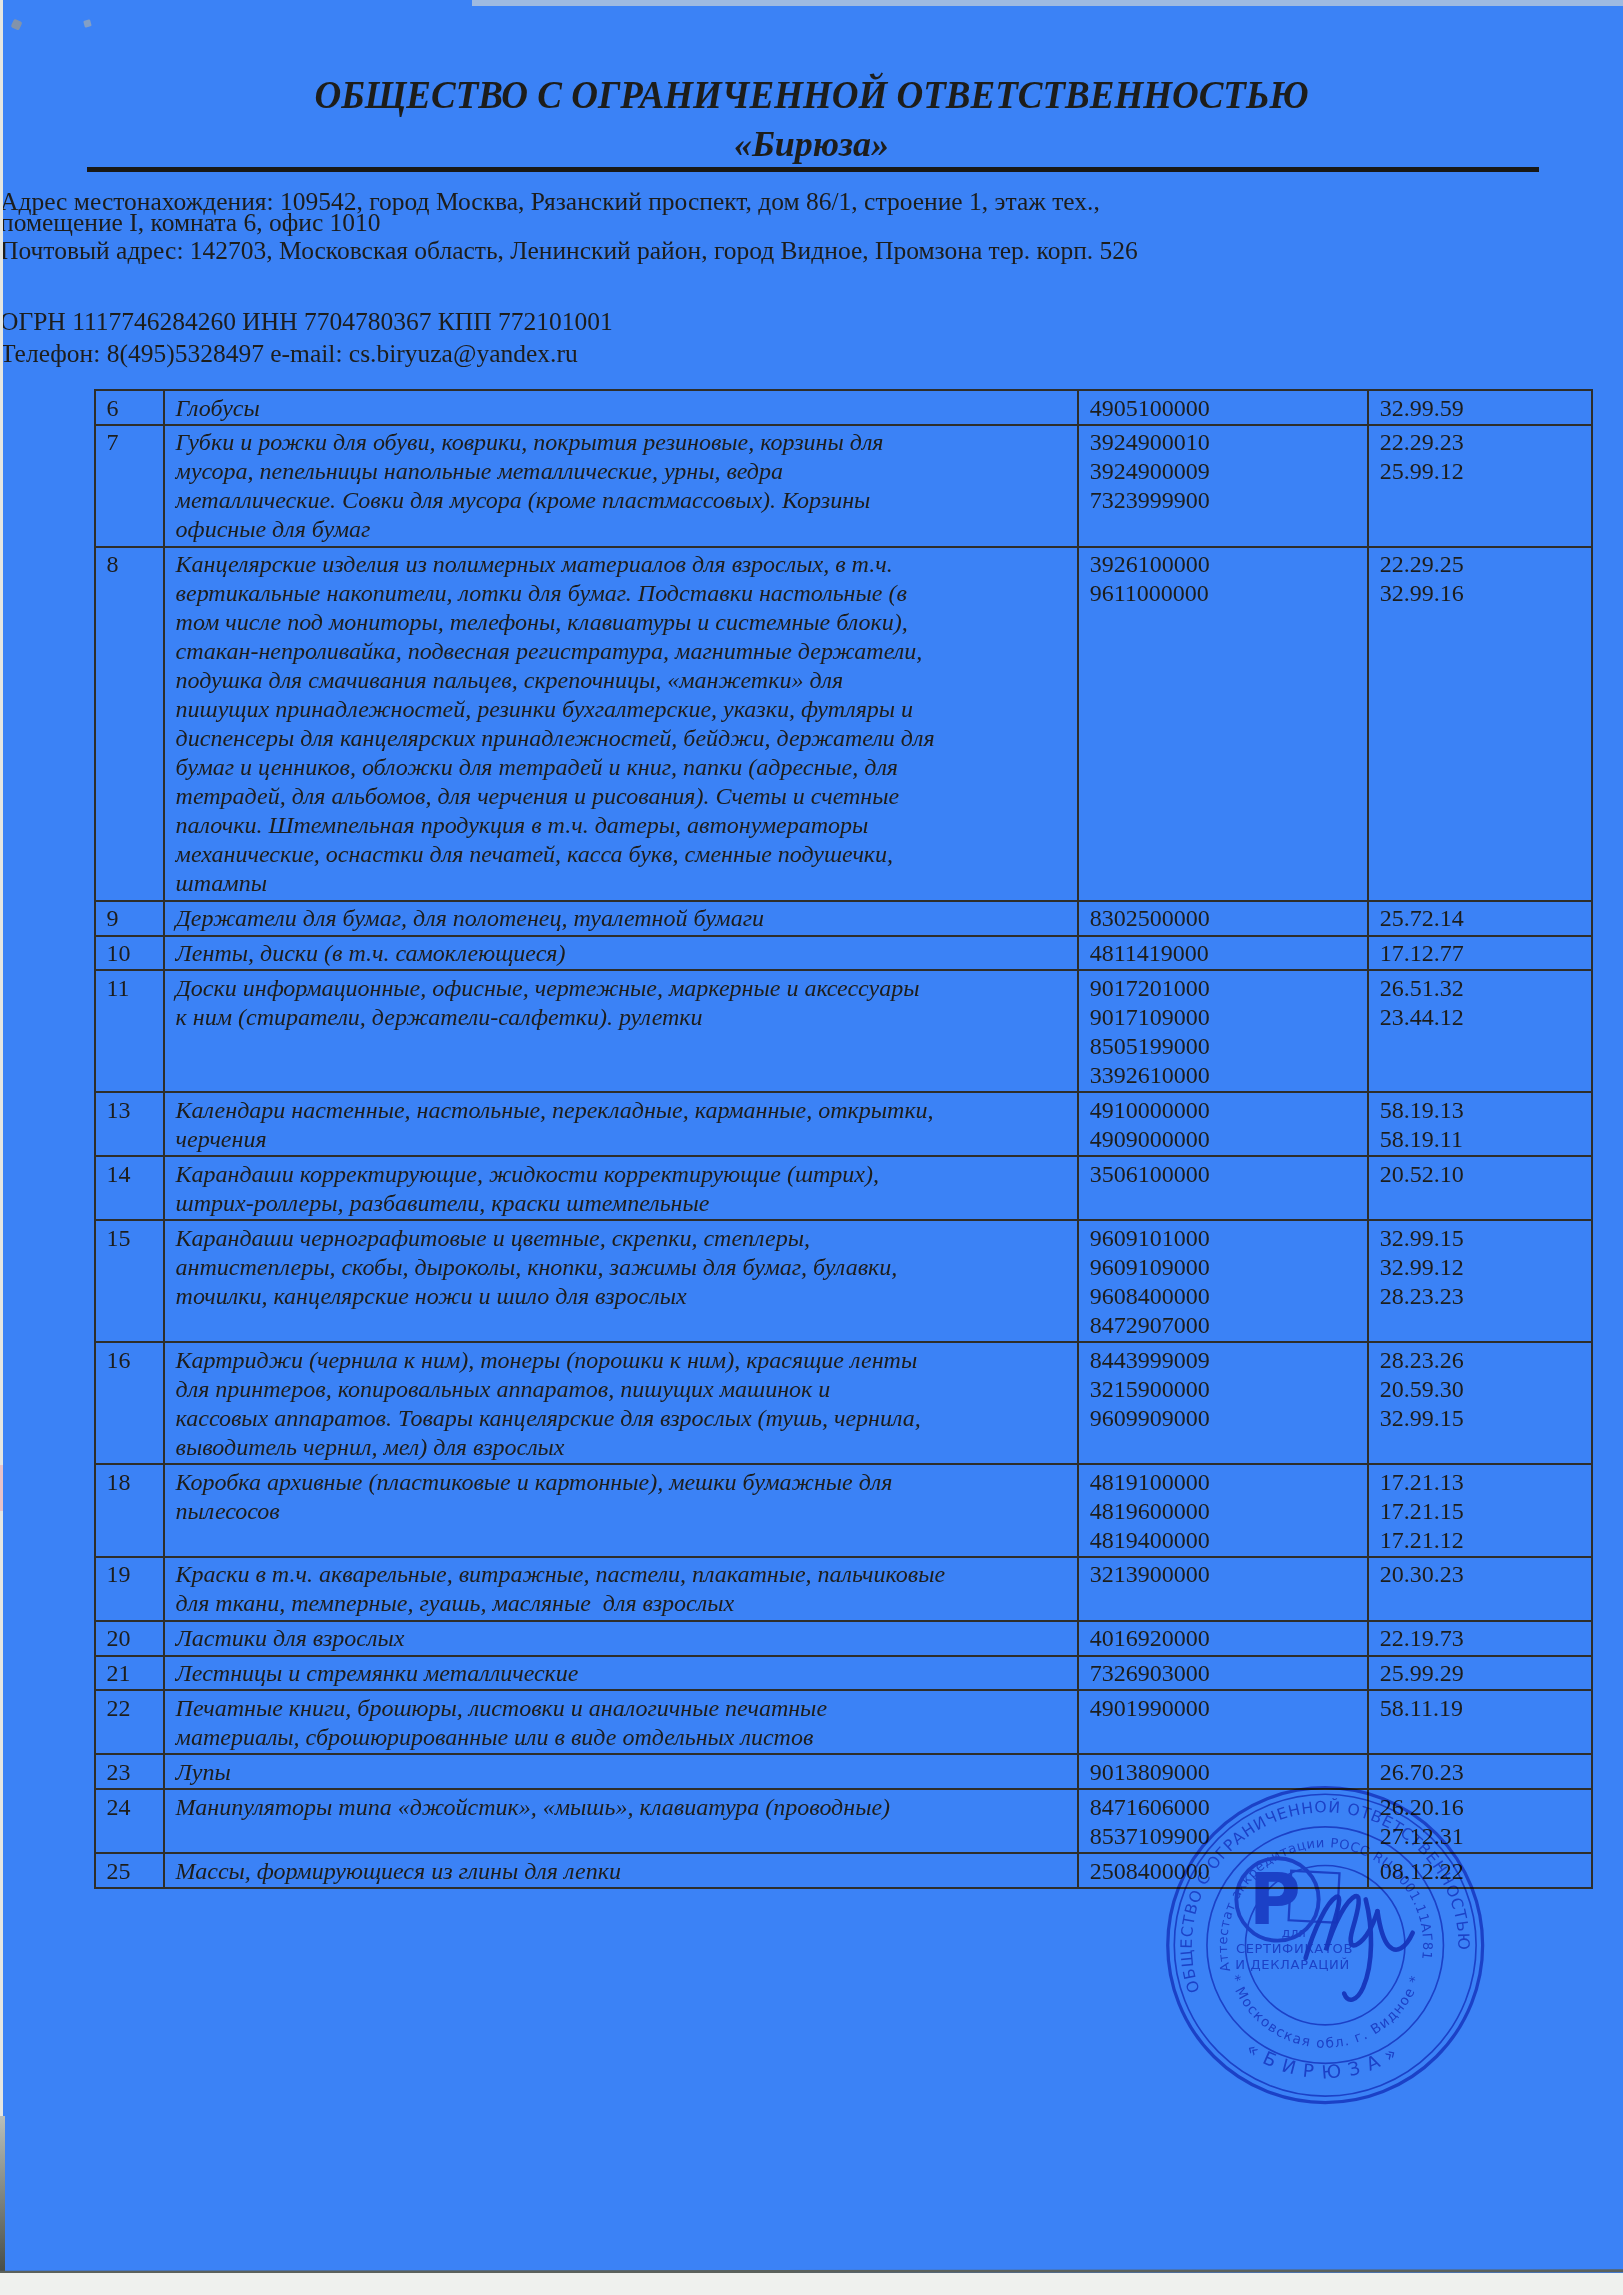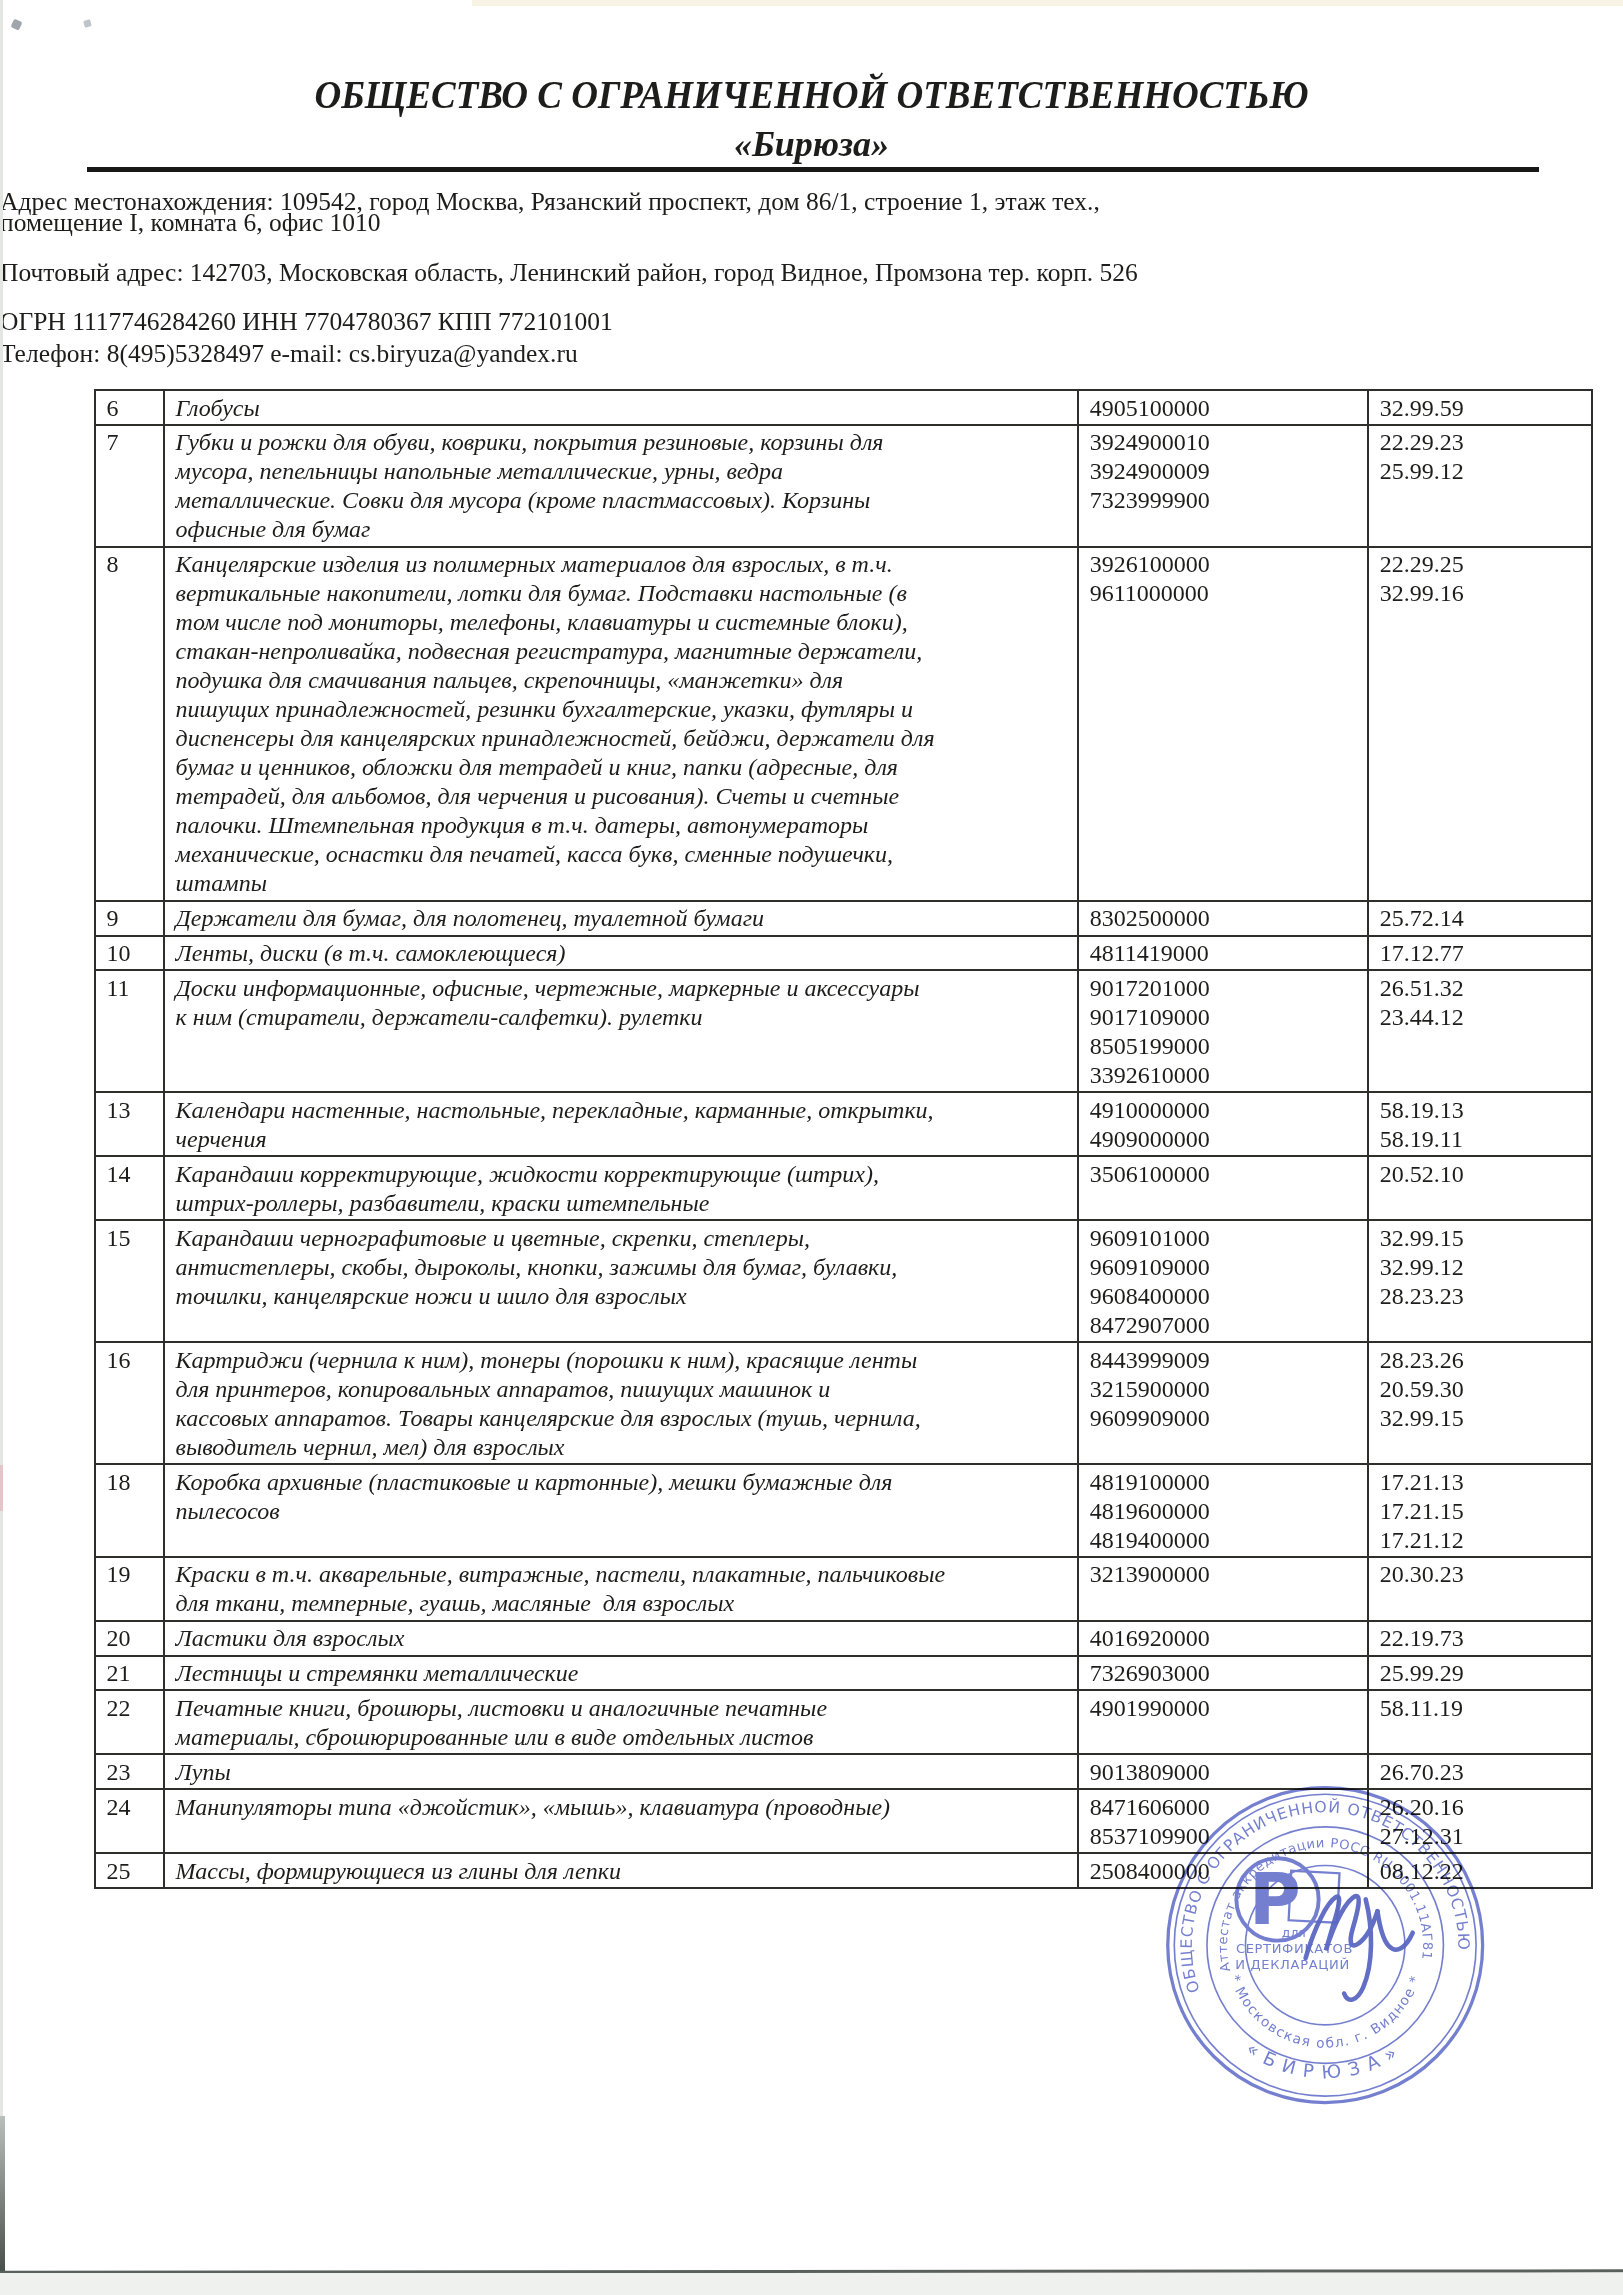--- a/index.html
+++ b/index.html
@@ -4,41 +4,41 @@
 <style>
   html,body{margin:0;padding:0;}
   body{
     width:1623px;height:2295px;
     background:#e9ebe8;
     font-family:"Liberation Serif", serif;
     color:#1d1d1b;
   }
   .page{
     position:relative;width:1623px;height:2295px;
-    background:#ffffff;overflow:hidden;
+    background:#3b82f6;overflow:hidden;
   }
   
   .title1{
     position:absolute;top:73px;left:0;width:1623px;
     text-align:center;font-size:37px;font-weight:bold;font-style:italic;
     letter-spacing:0px;transform:scaleY(1.08);
   }
   .title2{
     position:absolute;top:123px;left:0;width:1623px;
     text-align:center;font-size:36px;font-weight:bold;font-style:italic;
   }
   .rule{
     position:absolute;top:167px;left:87px;width:1452px;height:4.6px;
     background:#181816;
   }
   .hline{
     position:absolute;left:0;width:1587px;text-align:left;
     font-size:25.5px;line-height:30px;white-space:pre;
   }
-  .addr1{top:187px}.addr2{top:208px}.addr3{top:258px}
+  .addr1{top:187px}.addr2{top:208px}.addr3{top:236px}
   .reg{top:307px}.phone{top:339px}
   
   table.goods{
     position:absolute;top:389px;left:94px;width:1437px;
     border-collapse:collapse;table-layout:fixed;
   }
   table.goods td{
     border:2px solid #2e2e2a;vertical-align:top;
     padding:2.6px 2.6px 1.3px 10.5px;
     font-size:24px;line-height:29px;

